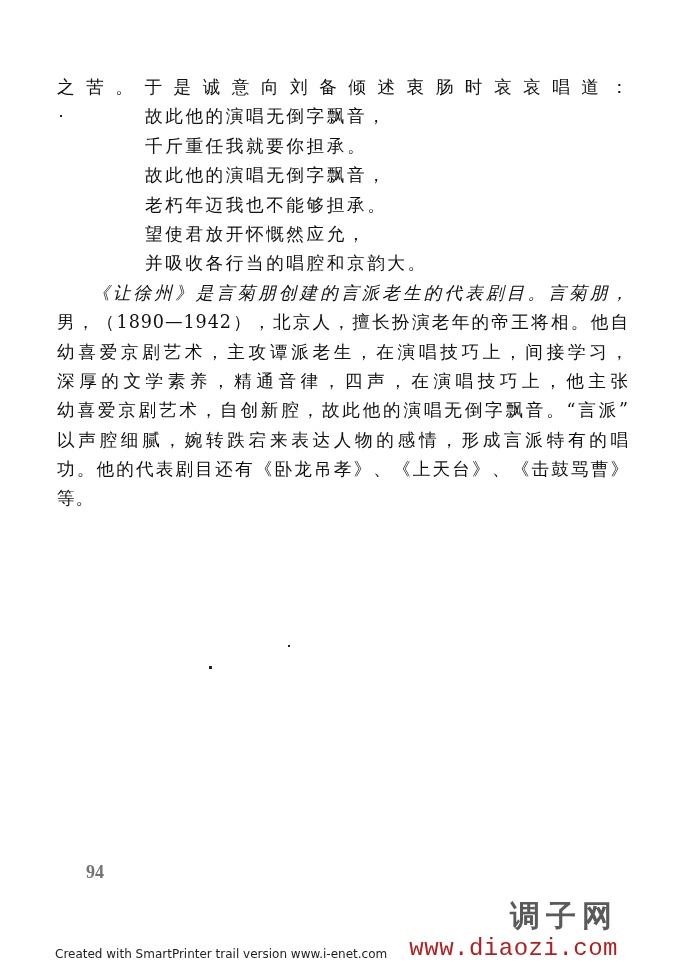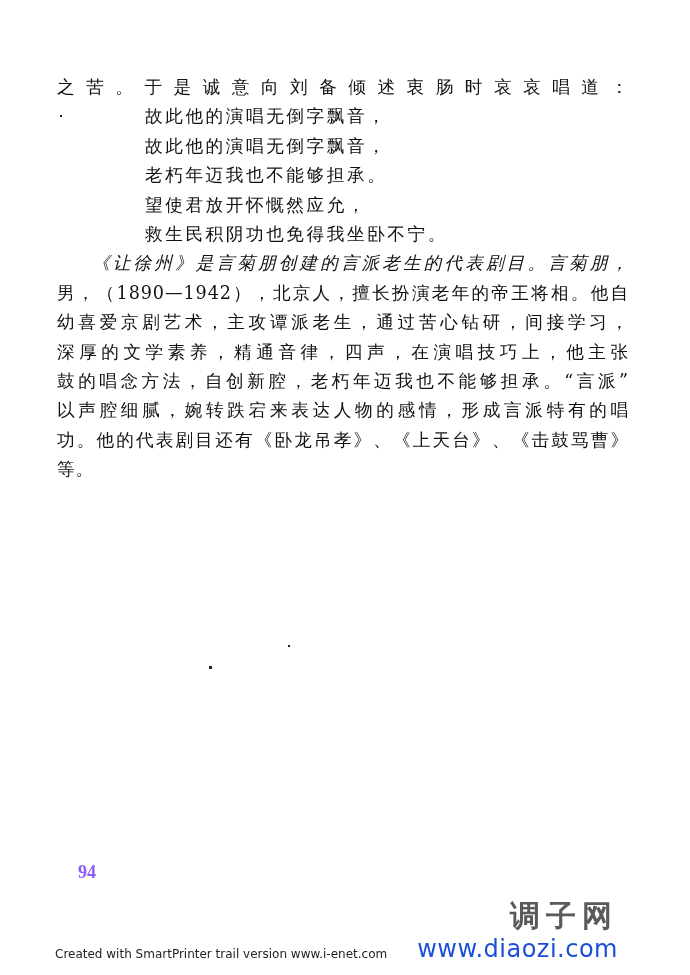--- a/index.html
+++ b/index.html
@@ -42,26 +42,26 @@
   .line.poem {
     padding-left: 88px;
     letter-spacing: 2.6px;
   }
   .line.indent {
     padding-left: 35px;
     font-style: italic;
   }
   .page-number {
     position: absolute;
-    left: 78px;
+    left: 86px;
     top: 862px;
     font-family: "Liberation Serif", "DejaVu Serif", serif;
     font-weight: bold;
     font-size: 18px;
-    color: #8b5cf6;
+    color: #737373;
   }
   .watermark {
     position: absolute;
     right: 2px;
     top: 898px;
     width: 210px;
     text-align: right;
     font-family: "DejaVu Sans", "Liberation Sans", sans-serif;
     color: #5e5e5e;
   }
@@ -69,21 +69,22 @@
     font-size: 30px;
     font-weight: bold;
     letter-spacing: 6px;
     line-height: 36px;
     color: #5a5a5a;
   }
   .watermark .wm-url {
     font-size: 24px;
     line-height: 30px;
     letter-spacing: 0.5px;
-    color: #1d4ed8;
+    color: #b91c1c;
+    font-family: Liberation Mono, monospace;
   }
   .footer-note {
     position: absolute;
     left: 55px;
     top: 947px;
     font-family: "DejaVu Sans", "Liberation Sans", sans-serif;
     font-size: 12px;
     color: #222;
   }
   .speck {
@@ -93,29 +94,30 @@
   }
 </style>
 </head>
 <body>
 
 <div class="page">
 
   <div class="text-block">
     <div class="line justify">之苦。于是诚意向刘备倾述衷肠时哀哀唱道：</div>
     <div class="line poem">故此他的演唱无倒字飘音，</div>
+    <div class="line poem">千斤重任我就要你担承。</div>
     <div class="line poem">故此他的演唱无倒字飘音，</div>
     <div class="line poem">老朽年迈我也不能够担承。</div>
     <div class="line poem">望使君放开怀慨然应允，</div>
-    <div class="line poem">救生民积阴功也免得我坐卧不宁。</div>
+    <div class="line poem">并吸收各行当的唱腔和京韵大。</div>
     <div class="line justify indent">《让徐州》是言菊朋创建的言派老生的代表剧目。言菊朋，</div>
     <div class="line justify">男，（1890—1942），北京人，擅长扮演老年的帝王将相。他自</div>
-    <div class="line justify">幼喜爱京剧艺术，主攻谭派老生，通过苦心钻研，间接学习，</div>
+    <div class="line justify">幼喜爱京剧艺术，主攻谭派老生，在演唱技巧上，间接学习，</div>
     <div class="line justify">深厚的文学素养，精通音律，四声，在演唱技巧上，他主张</div>
-    <div class="line justify">鼓的唱念方法，自创新腔，老朽年迈我也不能够担承。“言派”</div>
+    <div class="line justify">幼喜爱京剧艺术，自创新腔，故此他的演唱无倒字飘音。“言派”</div>
     <div class="line justify">以声腔细腻，婉转跌宕来表达人物的感情，形成言派特有的唱</div>
     <div class="line justify">功。他的代表剧目还有《卧龙吊孝》、《上天台》、《击鼓骂曹》</div>
     <div class="line">等。</div>
   </div>
 
   <div class="speck" style="left:60px;top:115px;"></div>
   <div class="speck" style="left:209px;top:666px;width:3px;height:3px;"></div>
   <div class="speck" style="left:288px;top:645px;"></div>
 
   <div class="page-number">94</div>

